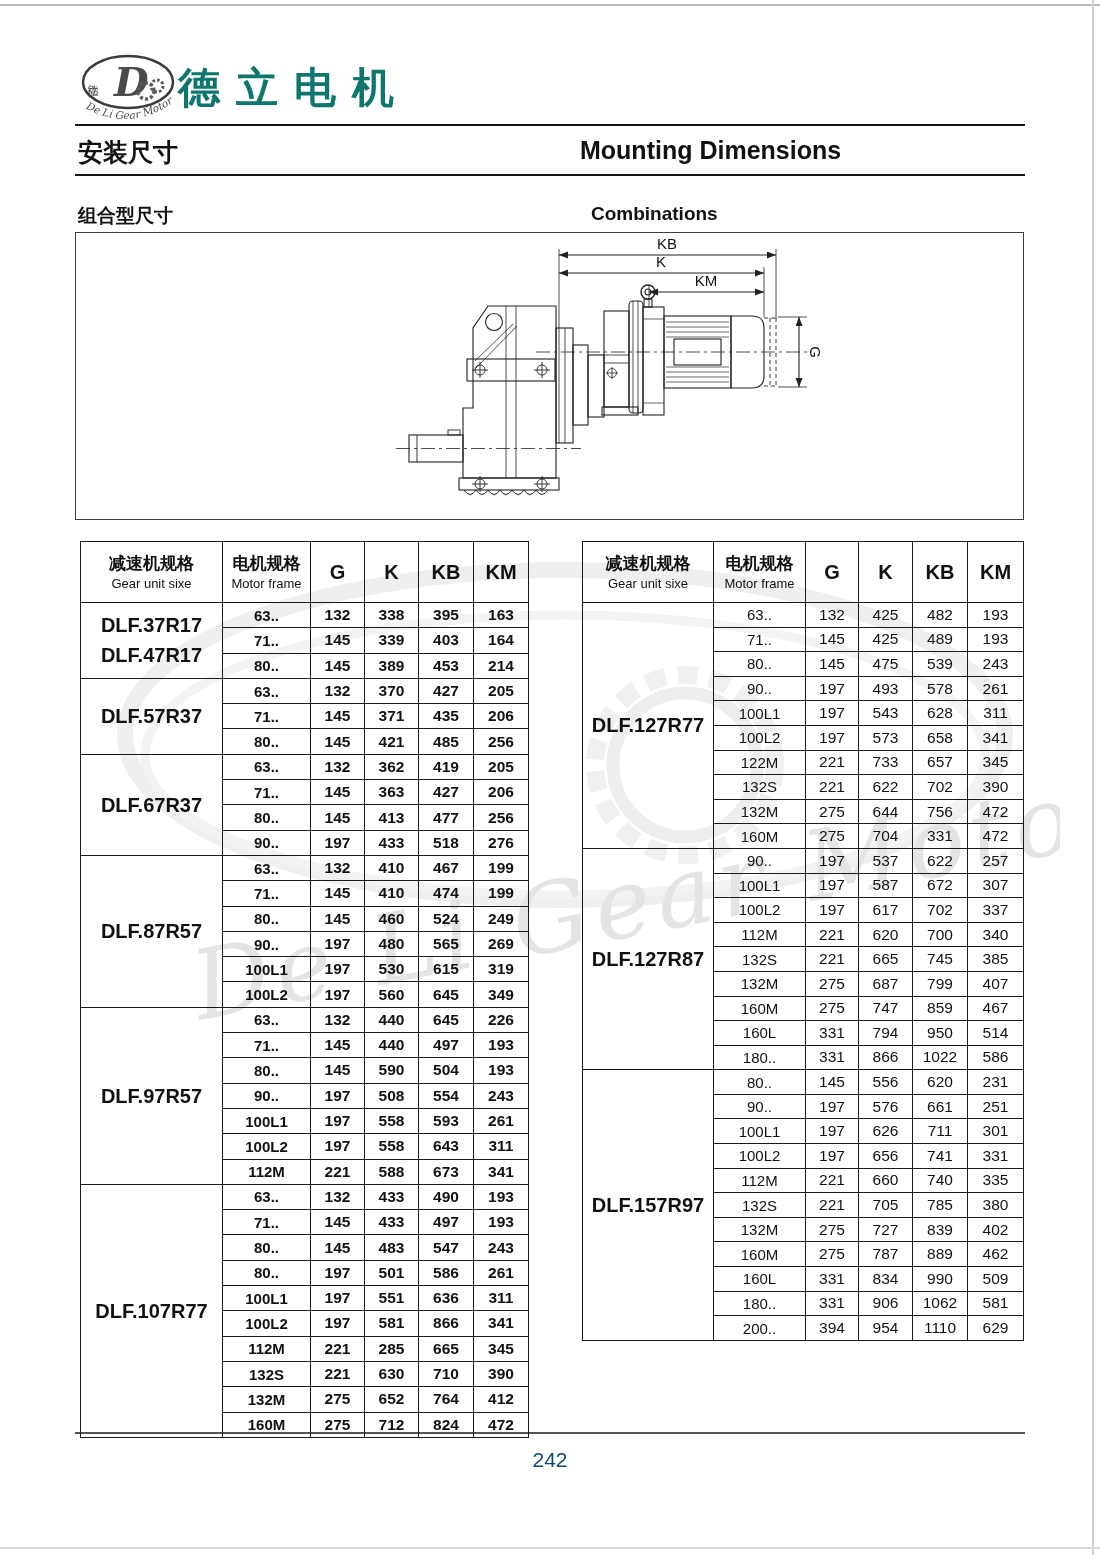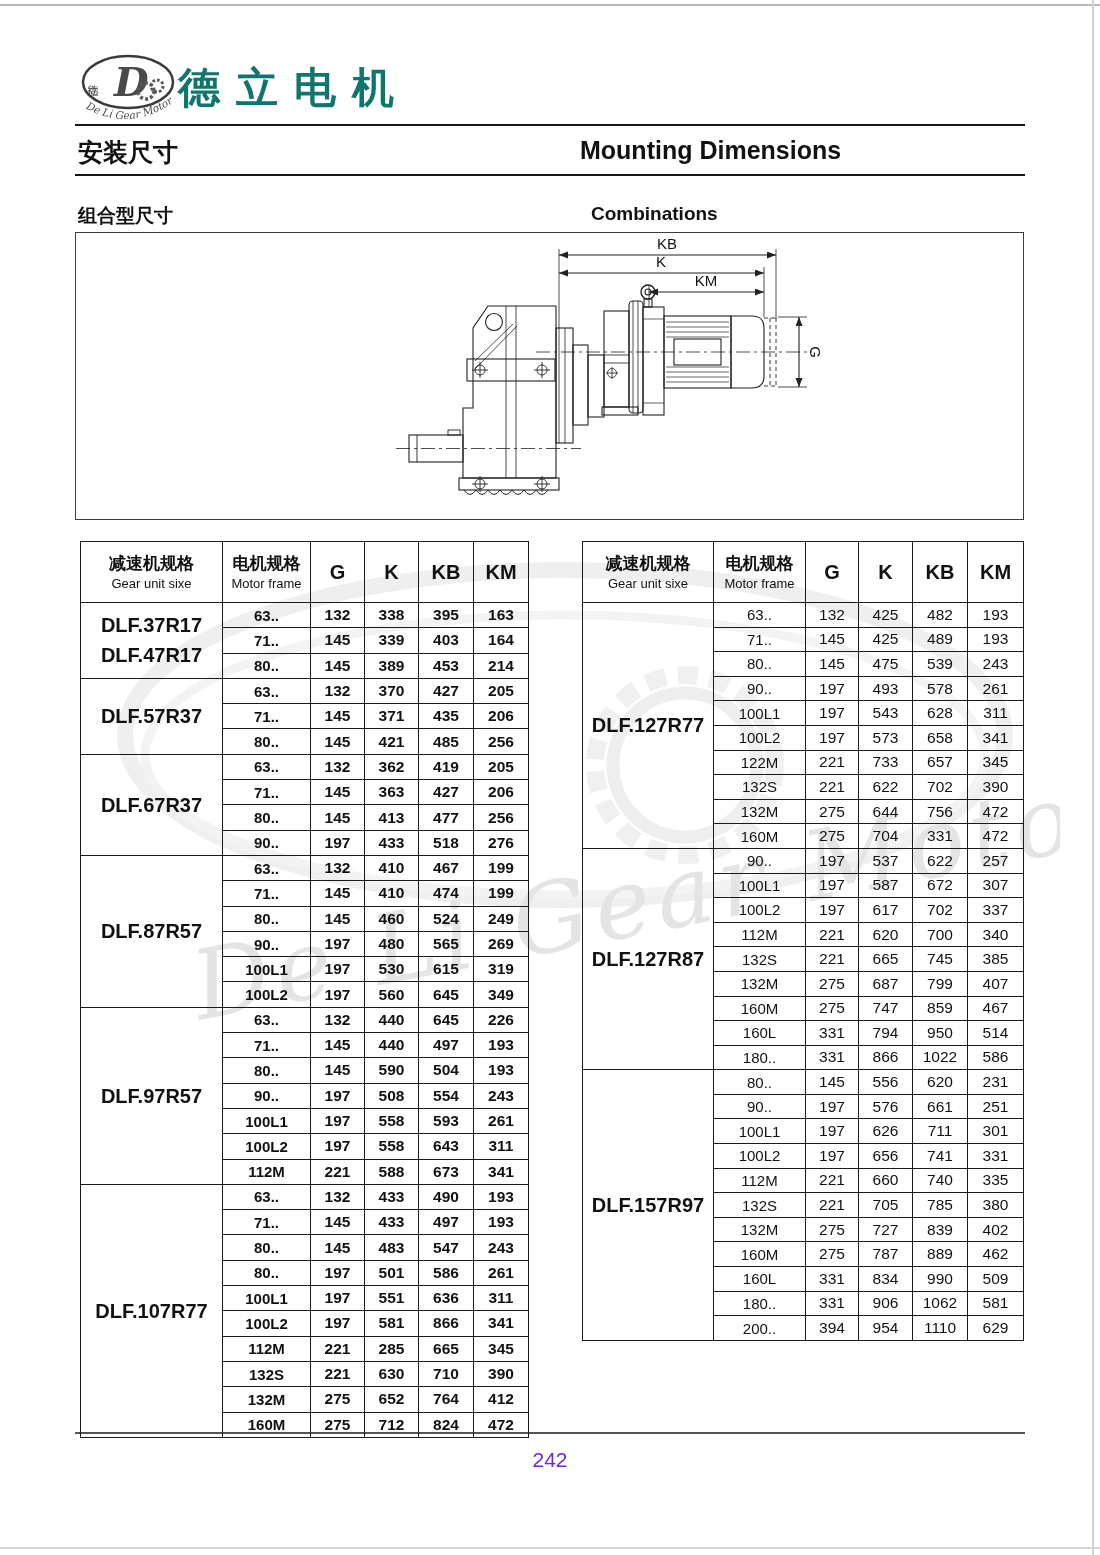--- a/index.html
+++ b/index.html
@@ -47,21 +47,21 @@
   .h-en{font-size:13px;font-weight:400;line-height:1.2;}
   th.h-dim{font-size:20px;font-weight:bold;}
   td.g-label{font-size:20px;font-weight:bold;line-height:1.5;}
   td.m-frame{font-size:15px;}
   td.d-val{font-size:15.5px;}
   .t-wrap-left td{height:24.3px;}
   .t-wrap-right td{height:23.6px;}
   .t-wrap-left td.m-frame,.t-wrap-left td.d-val{font-weight:bold;}
 
   
-  .page-num{position:absolute;left:0;top:1448px;width:100%;text-align:center;font-size:21px;color:#6d28d9;}
+  .page-num{position:absolute;left:0;top:1448px;width:100%;text-align:center;font-size:21px;color:#0c4a6e;}
 </style>
 </head>
 <body>
 
 <div class="page">
 
   <div class="edge edge-top"></div>
   <div class="edge edge-right"></div>
   <div class="edge edge-bottom"></div>
 

